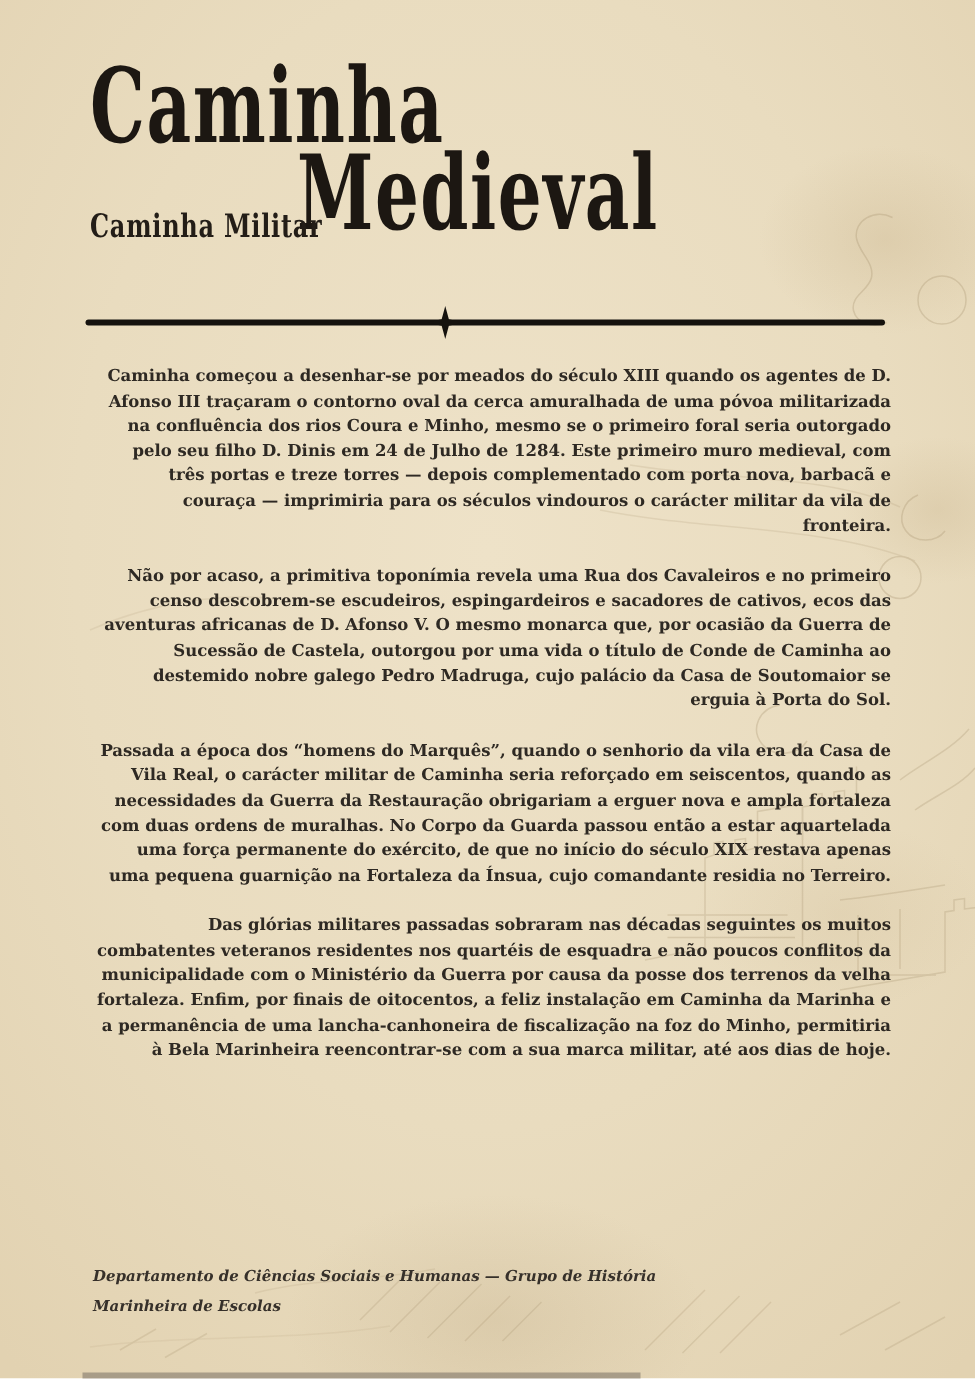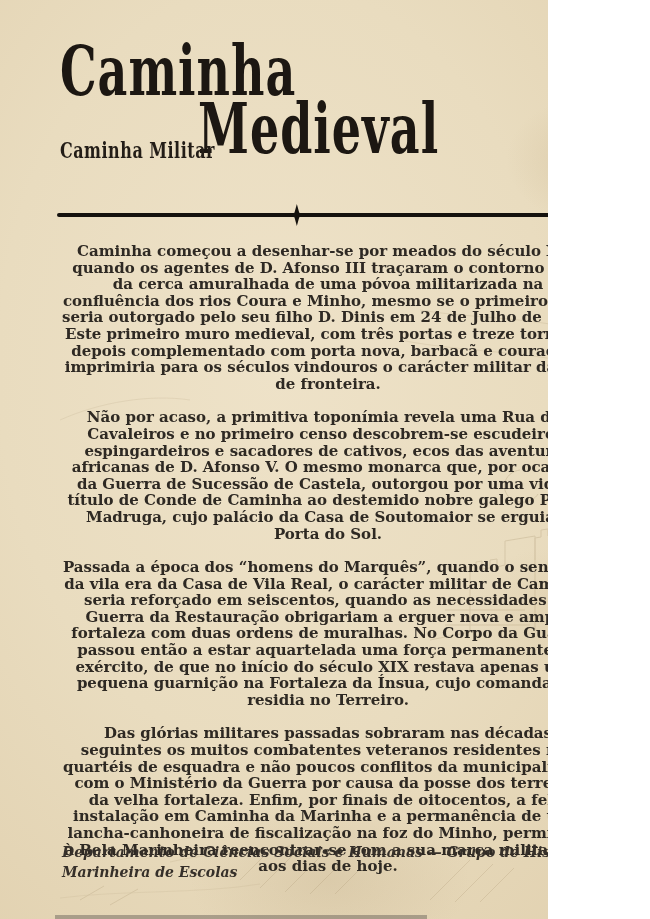--- a/index.html
+++ b/index.html
@@ -1,18 +1,18 @@
 <!DOCTYPE html>
 <html><head>
 <meta charset="utf-8">
 <style>
   html,body{margin:0;padding:0;}
   .page{
     position:relative;
-    width:548px;height:919px;
+    width:650px;height:919px;
     overflow:hidden;
     font-family:"DejaVu Serif", serif;
     background:
       radial-gradient(ellipse 120px 90px at 590px 160px, rgba(196,174,134,.30), rgba(196,174,134,0) 70%),
       radial-gradient(ellipse 90px 70px at 625px 340px, rgba(196,174,134,.28), rgba(196,174,134,0) 70%),
       radial-gradient(ellipse 140px 90px at 560px 610px, rgba(196,174,134,.18), rgba(196,174,134,0) 70%),
       radial-gradient(ellipse 200px 120px at 330px 880px, rgba(180,158,120,.22), rgba(180,158,120,0) 70%),
       radial-gradient(ellipse 500px 700px at 50% 40%, #eee2c8 0%, #e9dcbf 55%, #e2d2b1 100%);
     text-decoration: underline;
   }
@@ -43,27 +43,27 @@
   .divider .diamond{
     position:absolute;left:45%;top:50%;
     width:24px;height:22px;
     transform:translate(-50%,-50%);
     background:#15120e;
     clip-path:polygon(50% 0,60% 40%,100% 50%,60% 60%,50% 100%,40% 60%,0 50%,40% 40%);
   }
   .article{
     position:absolute;left:62px;top:243px;width:532px;
     color:#2e2923;
-    font-size:15px;font-weight:bold;line-height:16.6px;
-    text-align:center;
+    font-size:11px;font-weight:bold;line-height:16.6px;
+    text-align:right;
   }
   .article p{margin:0 0 17px 0;}
   .footer{
     position:absolute;left:62px;top:842px;width:540px;
-    color:#36302a;font-size:14px;font-weight:bold;font-style:italic;
+    color:#36302a;font-size:10px;font-weight:bold;font-style:italic;
     line-height:20px;
   }
   .bottom-edge{
     position:absolute;left:55px;top:915px;width:372px;height:4px;
     background:rgba(120,112,100,.55);
   }
 </style>
 </head>
 <body>
 

